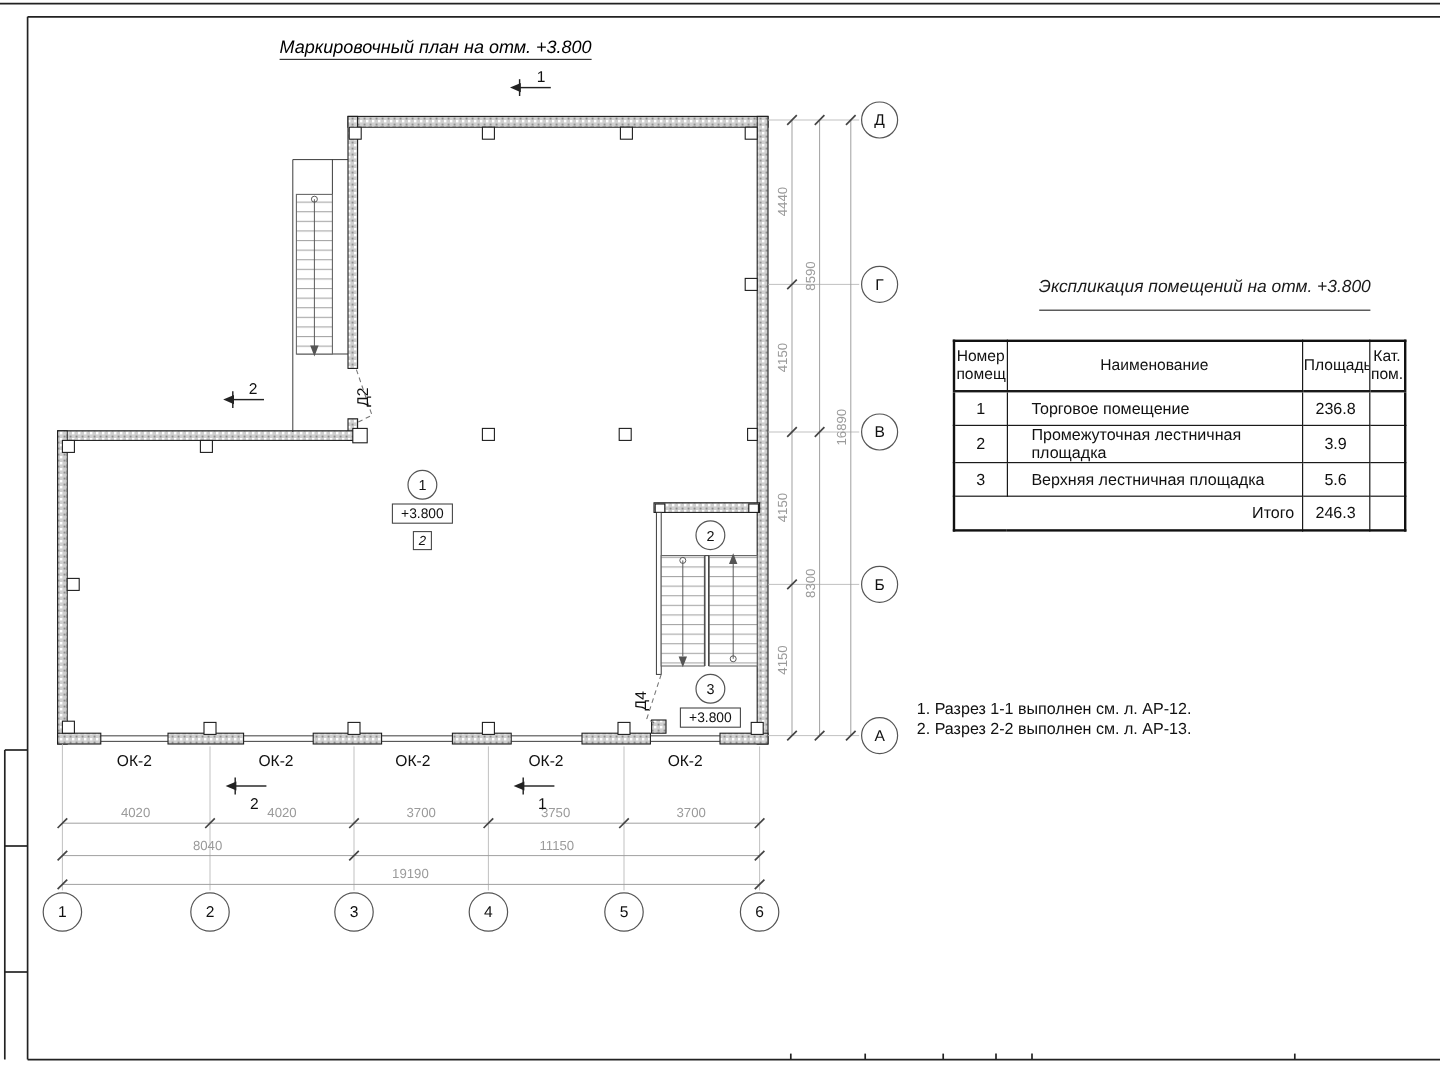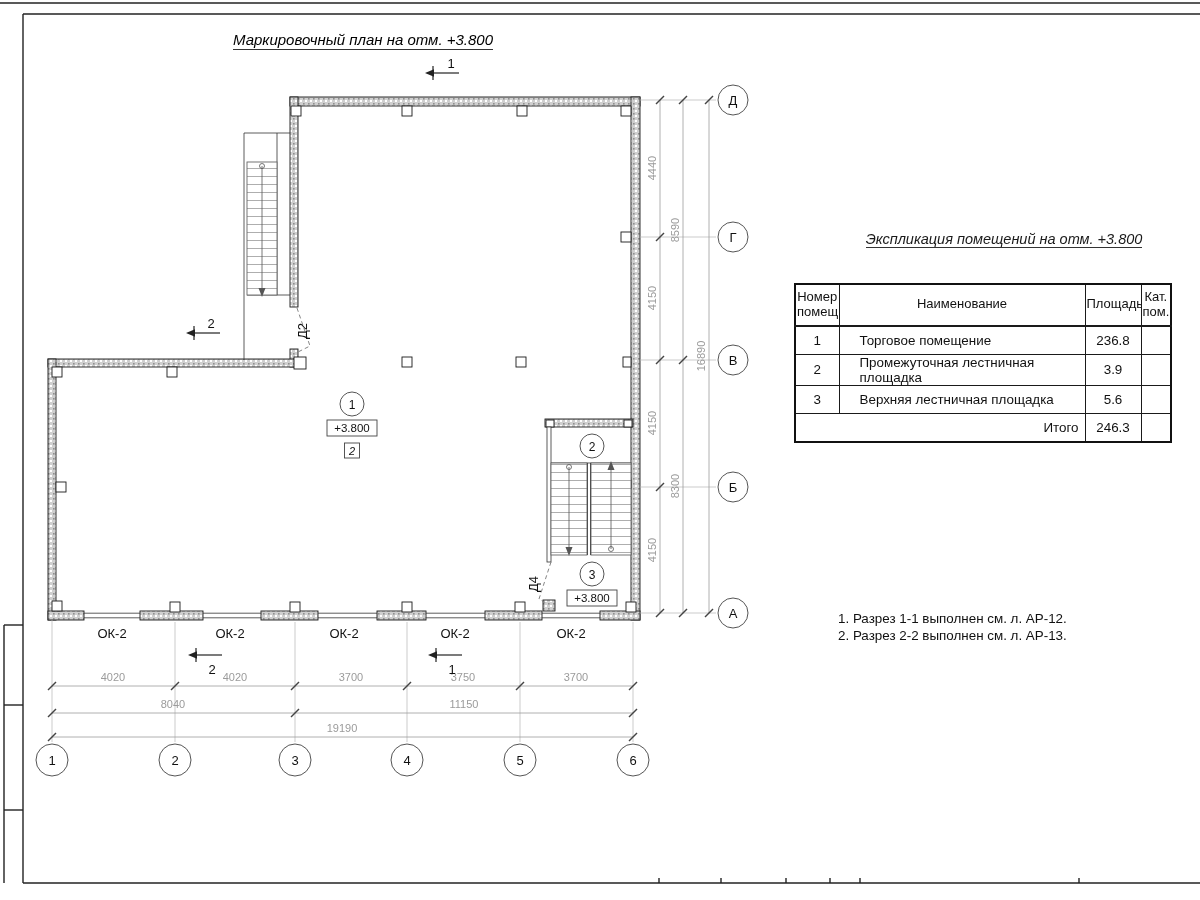--- a/index.html
+++ b/index.html
@@ -3,31 +3,31 @@
 <meta charset="utf-8">
 <style>
   html,body{margin:0;padding:0;background:#fff;}
   body{width:1200px;height:900px;font-family:"Liberation Sans",sans-serif;color:#111;}
   .sheet{position:relative;width:1200px;height:900px;overflow:hidden;background:#fff;}
   svg{position:absolute;left:0;top:0;}
   .plan-title{position:absolute;left:233px;top:31px;font-style:italic;font-size:15px;color:#000000;}
   .plan-title span{border-bottom:1.3px solid #333;padding-bottom:1px;}
   .sched{position:absolute;left:794px;top:231px;width:384px;}
   .sched-title{text-align:center;font-style:italic;font-size:14.5px;margin:0 0 36px 0;color:#1a1a1a;}
-  .sched-title span{border-bottom:1.2px solid #333;padding-bottom:0;margin-left:36px;}
+  .sched-title span{border-bottom:1.2px solid #333;padding-bottom:11px;margin-left:36px;}
   table{border-collapse:collapse;width:378px;table-layout:fixed;}
   th,td{border:1px solid #1a1a1a;font-weight:normal;overflow:hidden;}
   table{border:2px solid #111;}
   th{font-size:13px;line-height:1.15;padding:5px 1px;border-bottom-width:2px;}
   td{font-size:13.4px;height:27px;padding:0 2px;}
   .c-num{width:44px}.c-name{width:246px}.c-area{width:56px}.c-cat{width:30px}
   td.num,td.area,td.cat{text-align:center;}
   td.name{padding-left:20px;}
   td.total-label{text-align:right;padding-right:6px;}
-  .notes{position:absolute;left:838px;top:582px;width:332px;font-size:13.4px;line-height:1.3;margin-top:28px;}
+  .notes{position:absolute;left:764px;top:582px;width:332px;font-size:13.4px;line-height:1.3;}
   .note{padding-left:19px;text-indent:-19px;}
   
   .w{fill:url(#wl);stroke:#1a1a1a;stroke-width:0.9;}
   .col{fill:#fff;stroke:#1a1a1a;stroke-width:0.9;}
   .thin{stroke:#333;stroke-width:0.8;fill:none;}
   .st{stroke:#666;stroke-width:0.9;fill:url(#tr);}
   .cl{stroke:#555;stroke-width:0.8;fill:none;}
   .dim{stroke:#9c9c9c;stroke-width:0.8;}
   .ext{stroke:#b5b5b5;stroke-width:0.7;}
   .tk{stroke:#444;stroke-width:1.4;}

